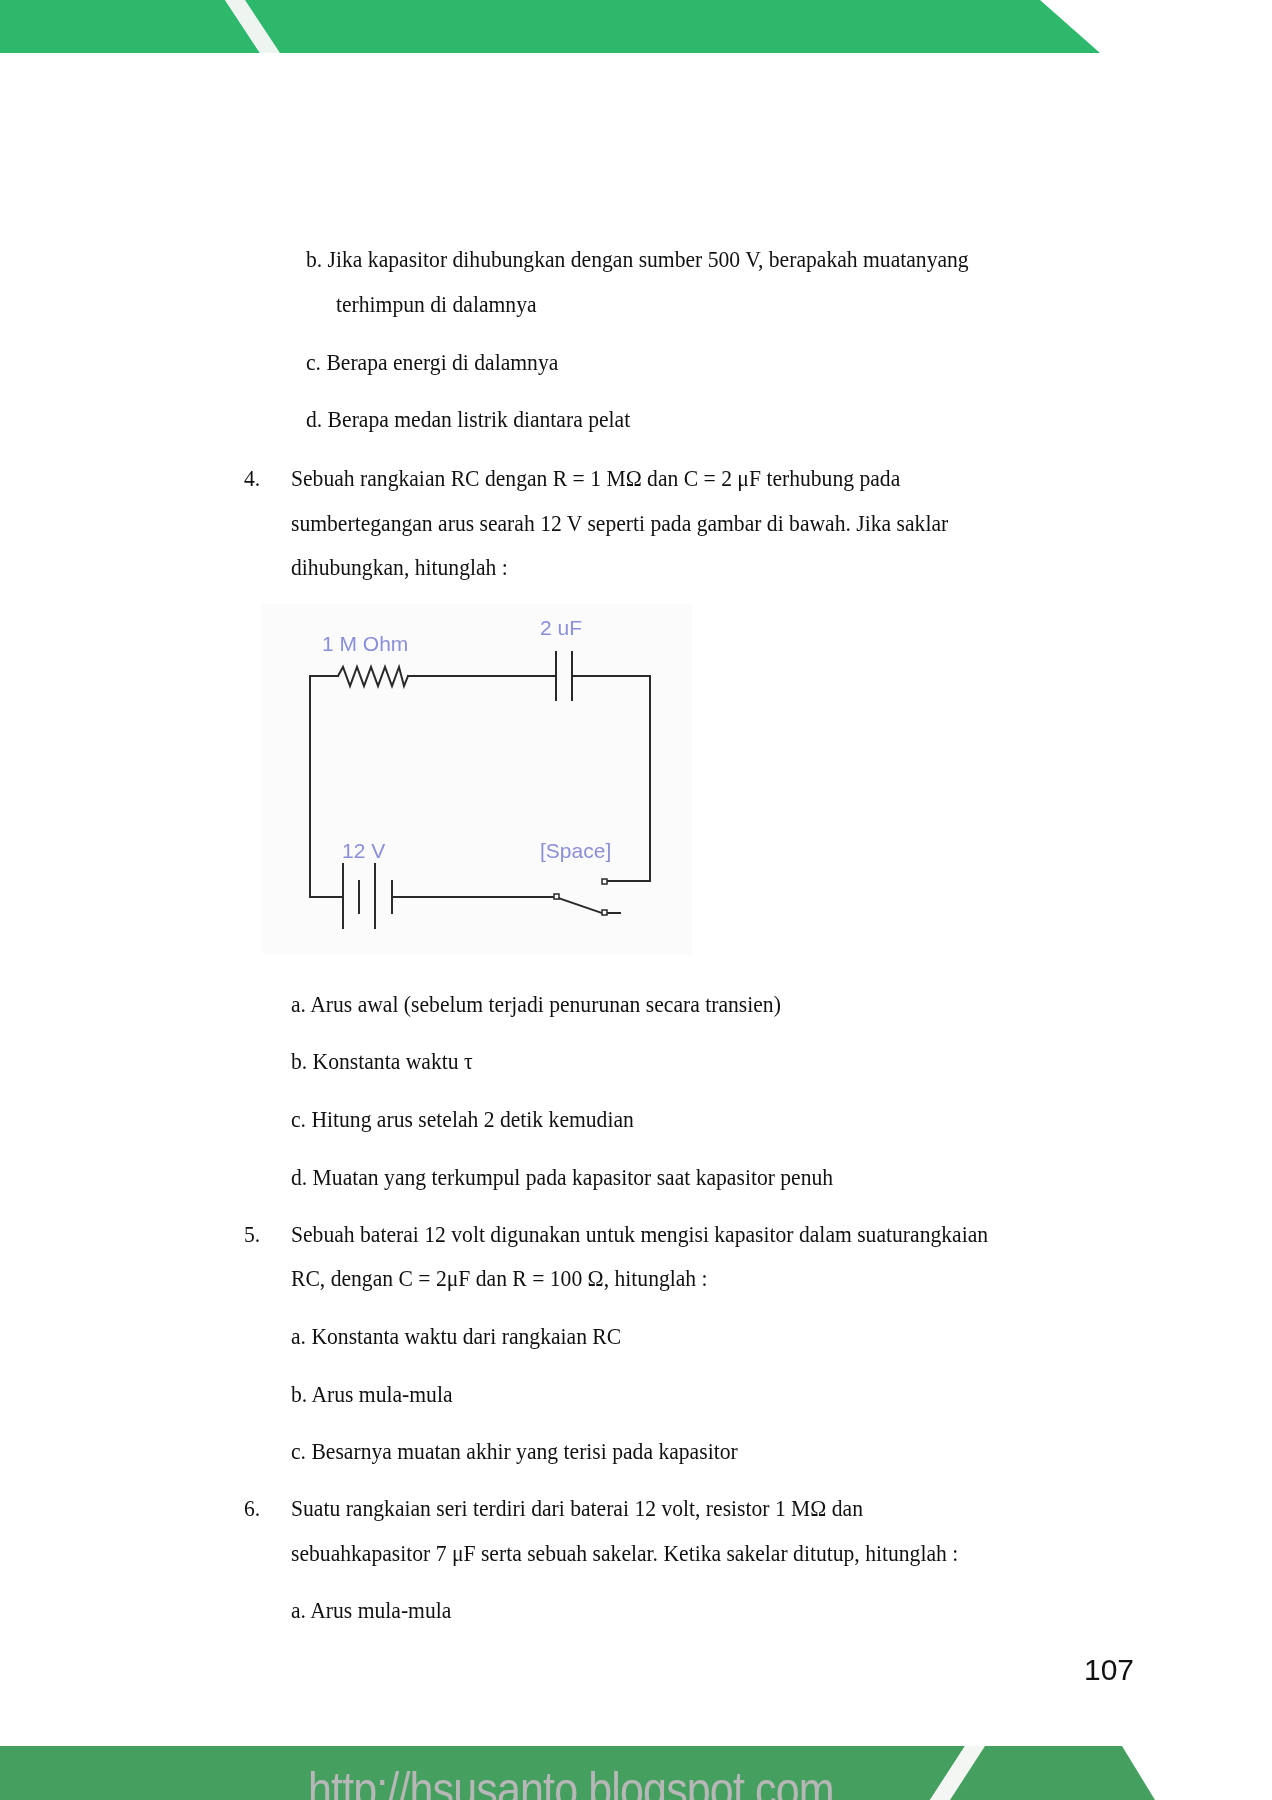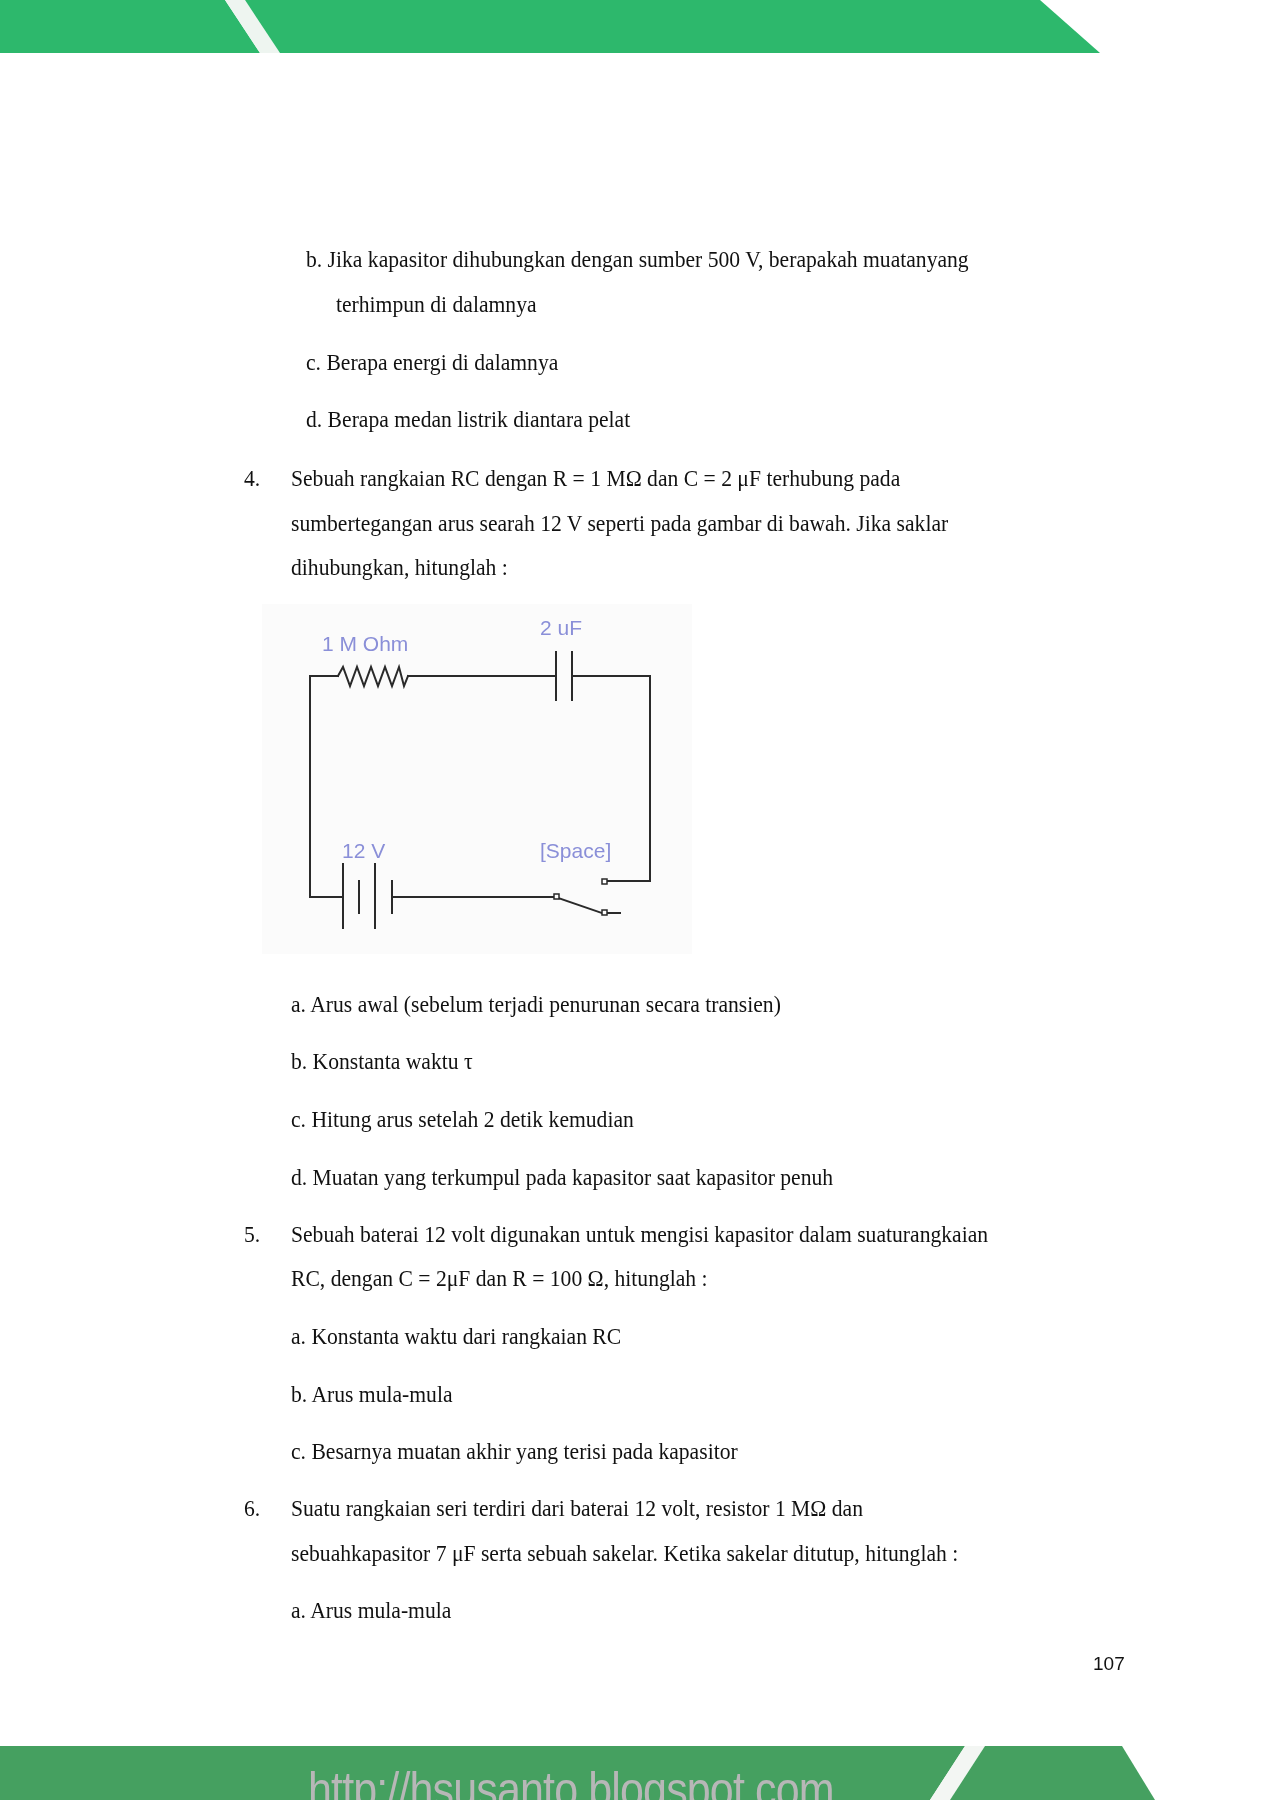--- a/index.html
+++ b/index.html
@@ -21,21 +21,21 @@
   }
   .num { position: absolute; font-size: 23.5px; line-height: 28px; transform: scaleX(0.92); transform-origin: left center; }
   .circuit { position: absolute; left: 262px; top: 604px; width: 430px; height: 350px; }
   .circuit-label {
     font-family: "Liberation Sans", sans-serif;
     font-size: 21px;
     fill: #8a8fd8;
   }
   .page-number {
     position: absolute; left: 1084px; top: 1653px;
-    font-family: "Liberation Sans", sans-serif; font-size: 19px; color: #111; margin-left: 9px;
+    font-family: "Liberation Sans", sans-serif; font-size: 30px; color: #111;
   }
   .watermark {
     position: absolute; left: 308px; top: 1765px;
     font-family: "Liberation Sans", sans-serif;
     font-size: 50px; color: #b7b7b7; letter-spacing: -1px;
     line-height: 50px;
     transform: scaleX(0.86); transform-origin: left top;
   }
 </style>
 </head>

